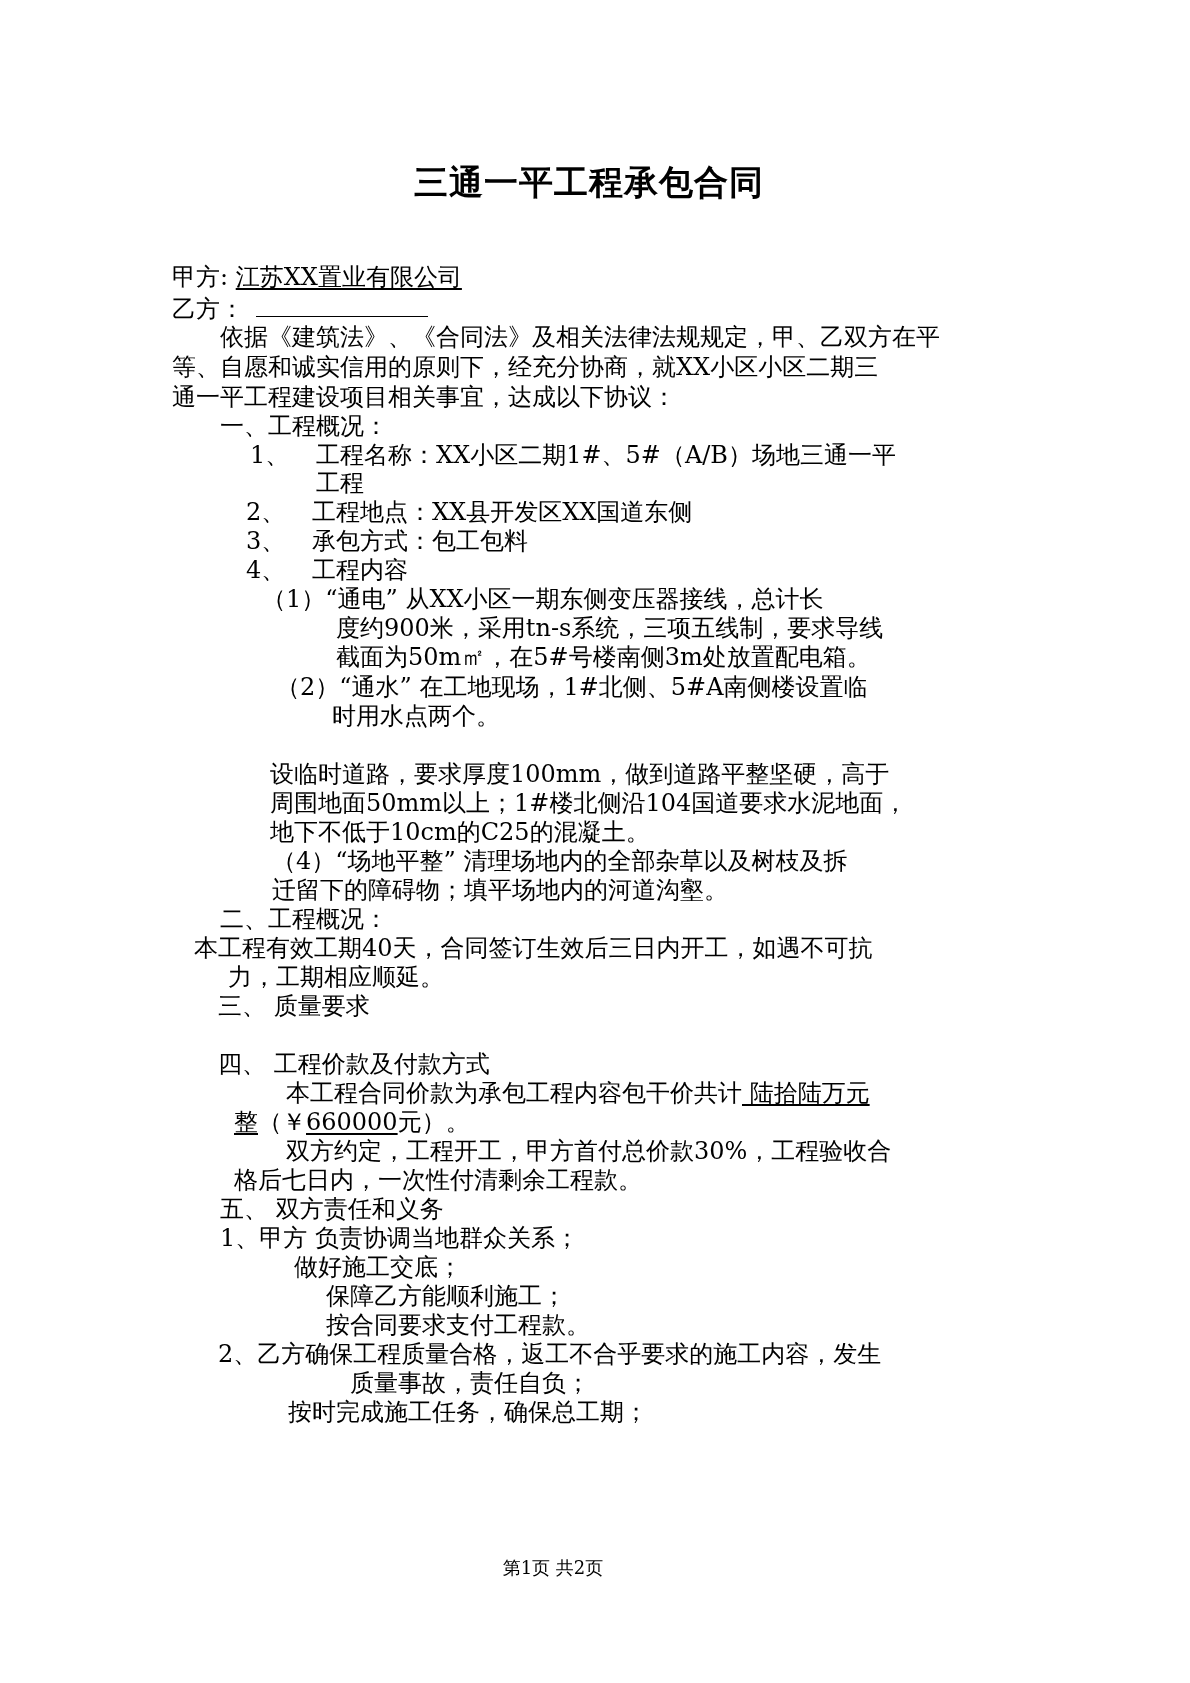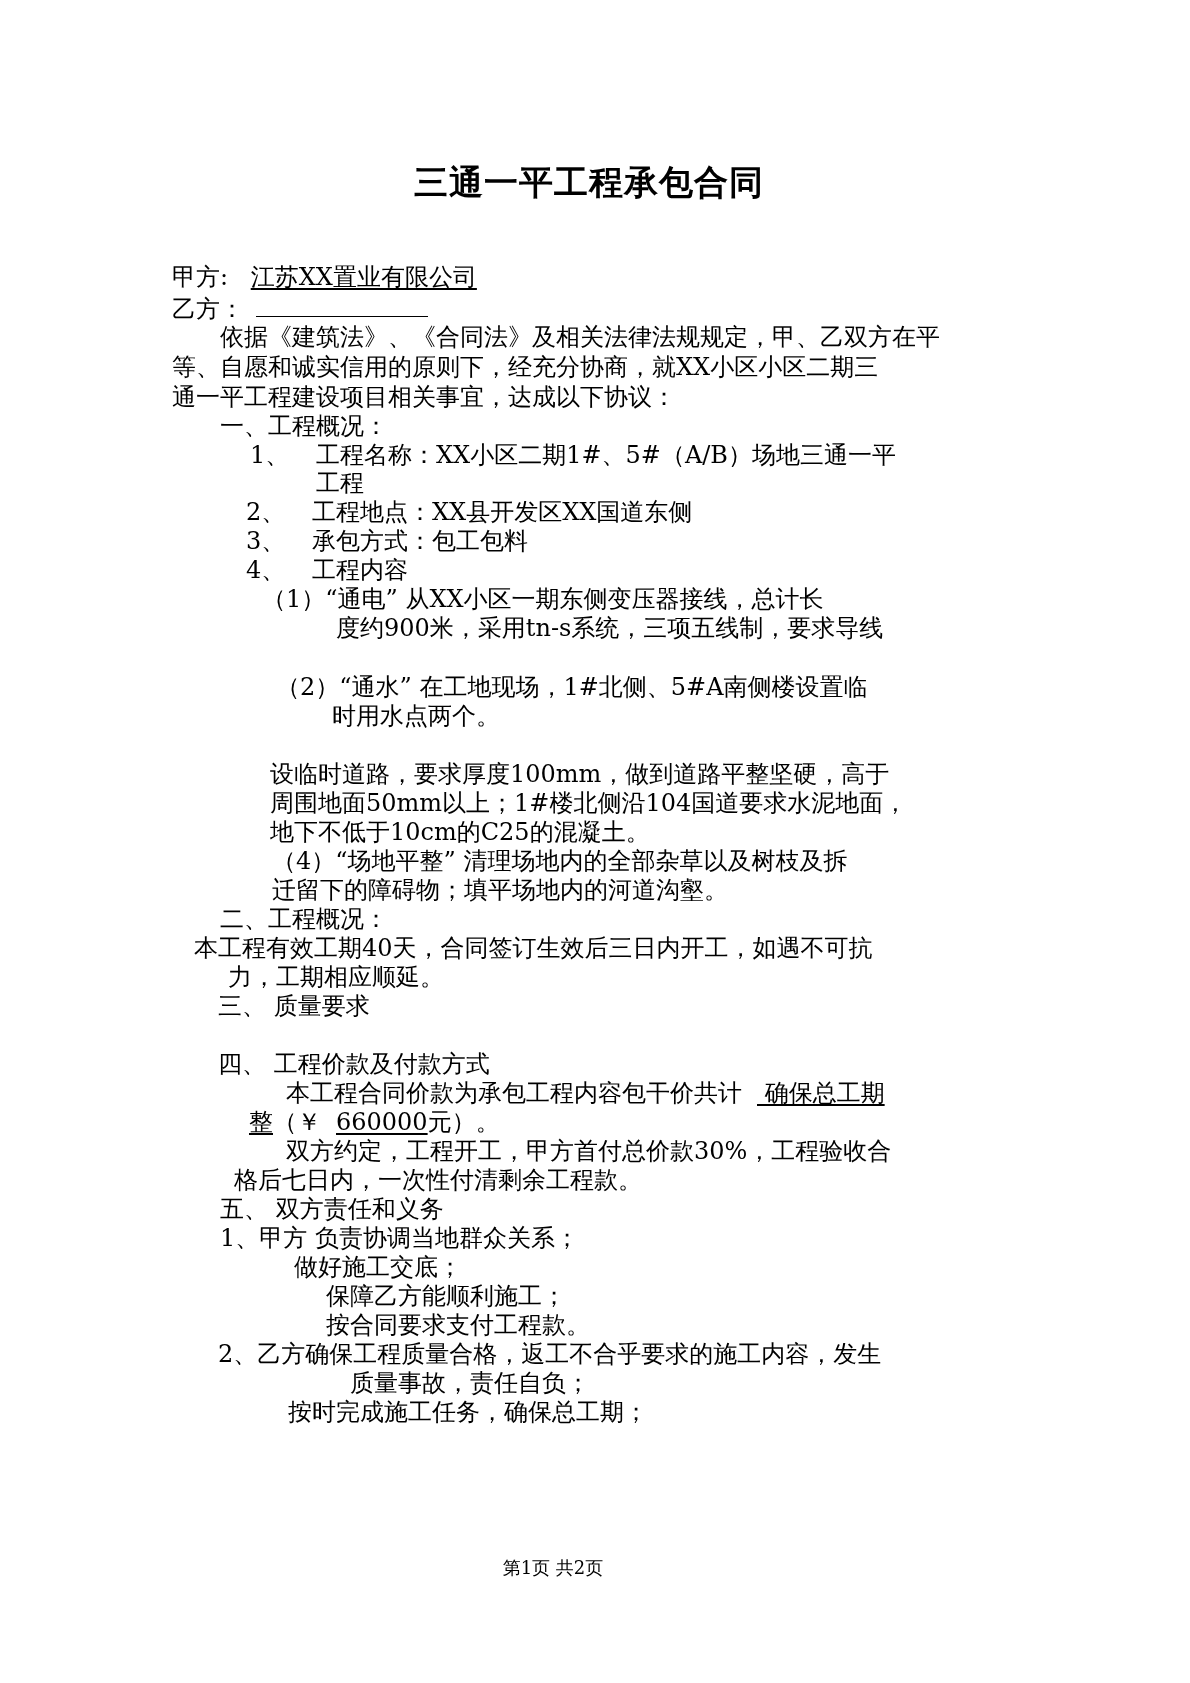--- a/index.html
+++ b/index.html
@@ -30,21 +30,21 @@
       font-weight: bold;
       letter-spacing: 1px;
       line-height: 44px;
     }
     .line {
       position: absolute;
       font-size: 24px;
       line-height: 31px;
       white-space: nowrap;
     }
-    .u { text-decoration: underline; text-underline-offset: 3px; margin-left: 15px; }
+    .u { text-decoration: underline; text-underline-offset: 3px; }
     .blank {
       display: inline-block;
       width: 172px;
       border-bottom: 1.5px solid #000;
       height: 24px;
       vertical-align: baseline;
       margin-left: 12px;
     }
     .num {
       display: inline-block;
@@ -89,40 +89,41 @@
   </div>
   <div class="line" style="left:246px; top:526px;">
     <span class="num">3、</span><span>承包方式：包工包料</span>
   </div>
   <div class="line" style="left:246px; top:555px;">
     <span class="num">4、</span><span>工程内容</span>
   </div>
 
   <div class="line" style="left:262px; top:584px;">（1）“通电”  从XX小区一期东侧变压器接线，总计长</div>
   <div class="line" style="left:336px; top:613px;">度约900米，采用tn-s系统，三项五线制，要求导线</div>
+  <div class="line" style="left:336px; top:642px;">截面为50m㎡，在5#号楼南侧3m处放置配电箱。</div>
 
   <div class="line" style="left:276px; top:672px;">（2）“通水”  在工地现场，1#北侧、5#A南侧楼设置临</div>
   <div class="line" style="left:332px; top:701px;">时用水点两个。</div>
 
   <div class="line" style="left:270px; top:759px;">设临时道路，要求厚度100mm，做到道路平整坚硬，高于</div>
   <div class="line" style="left:270px; top:788px;">周围地面50mm以上；1#楼北侧沿104国道要求水泥地面，</div>
   <div class="line" style="left:270px; top:817px;">地下不低于10cm的C25的混凝土。</div>
 
   <div class="line" style="left:272px; top:846px;">（4）“场地平整” 清理场地内的全部杂草以及树枝及拆</div>
   <div class="line" style="left:272px; top:875px;">迁留下的障碍物；填平场地内的河道沟壑。</div>
 
   <div class="line" style="left:220px; top:904px;">二、工程概况：</div>
   <div class="line" style="left:194px; top:933px;">本工程有效工期40天，合同签订生效后三日内开工，如遇不可抗</div>
   <div class="line" style="left:228px; top:962px;">力，工期相应顺延。</div>
 
   <div class="line" style="left:218px; top:991px;">三、  质量要求</div>
 
   <div class="line" style="left:218px; top:1049px;">四、  工程价款及付款方式</div>
   <div class="line" style="left:286px; top:1078px;">
-    <span>本工程合同价款为承包工程内容包干价共计</span><span class="u"> 确保总工期</span>
+    <span>本工程合同价款为承包工程内容包干价共计</span><span class="u"> 陆拾陆万元</span>
   </div>
   <div class="line" style="left:234px; top:1107px;">
     <span class="u">整</span><span>（￥</span><span class="u">660000</span><span>元）。</span>
   </div>
   <div class="line" style="left:286px; top:1136px;">双方约定，工程开工，甲方首付总价款30%，工程验收合</div>
   <div class="line" style="left:234px; top:1165px;text-align:right;">格后七日内，一次性付清剩余工程款。</div>
 
   <div class="line" style="left:220px; top:1194px;">五、  双方责任和义务</div>
   <div class="line" style="left:220px; top:1223px;">1、甲方 负责协调当地群众关系；</div>
   <div class="line" style="left:294px; top:1252px;">做好施工交底；</div>

